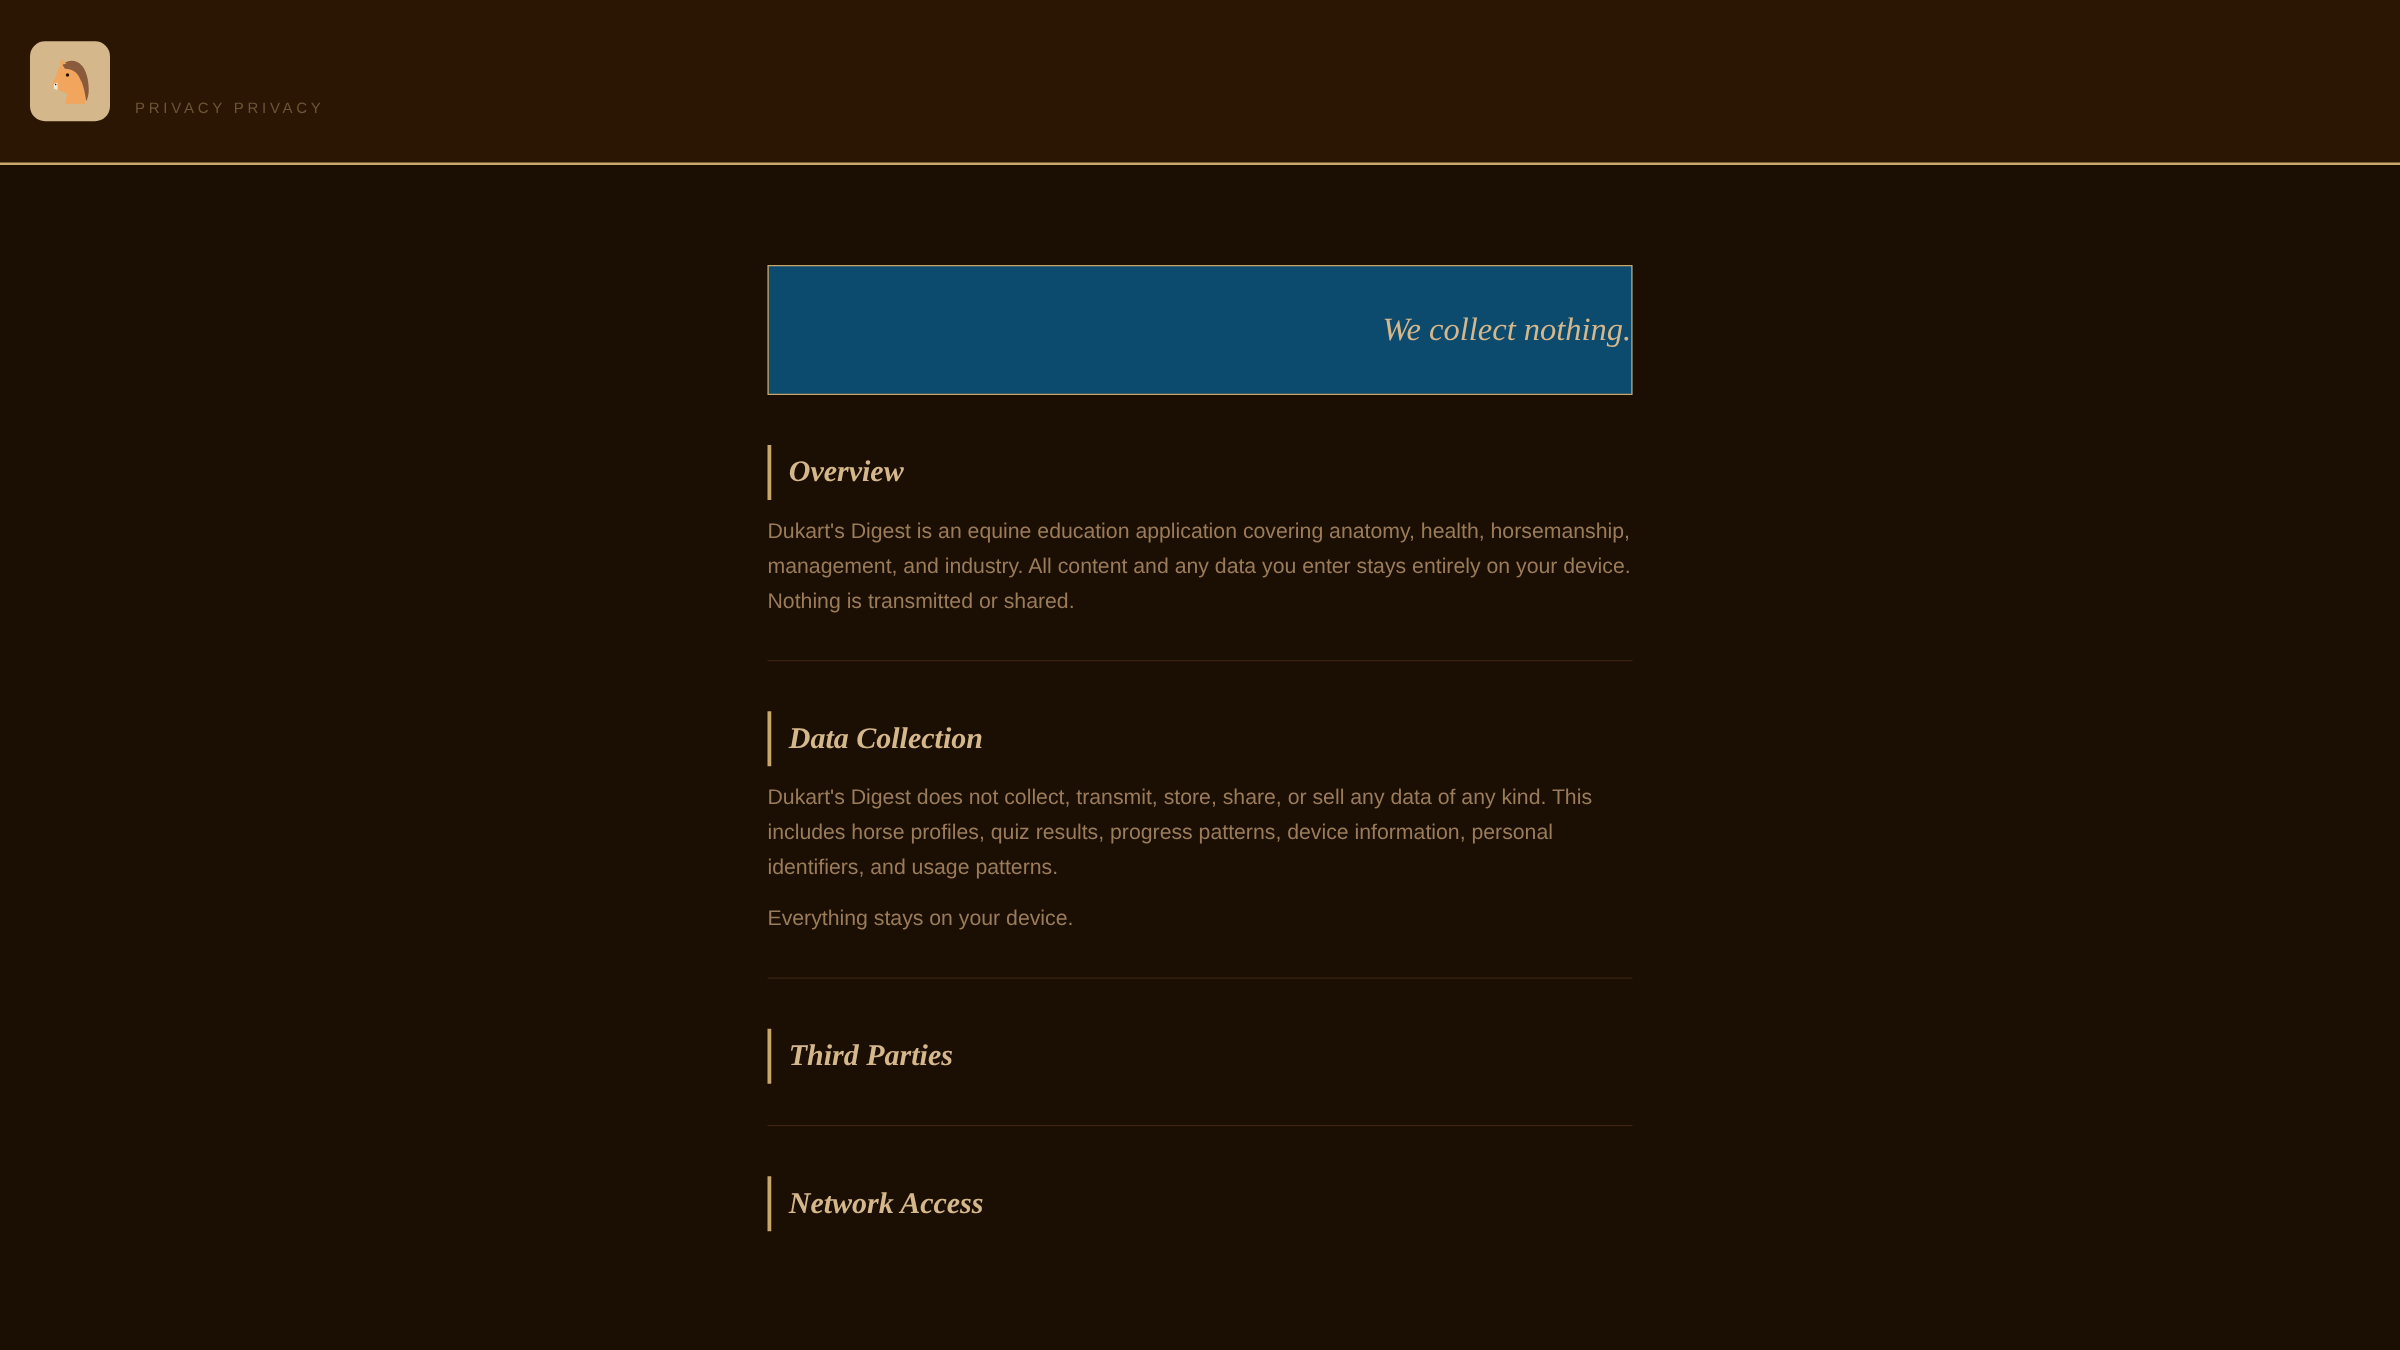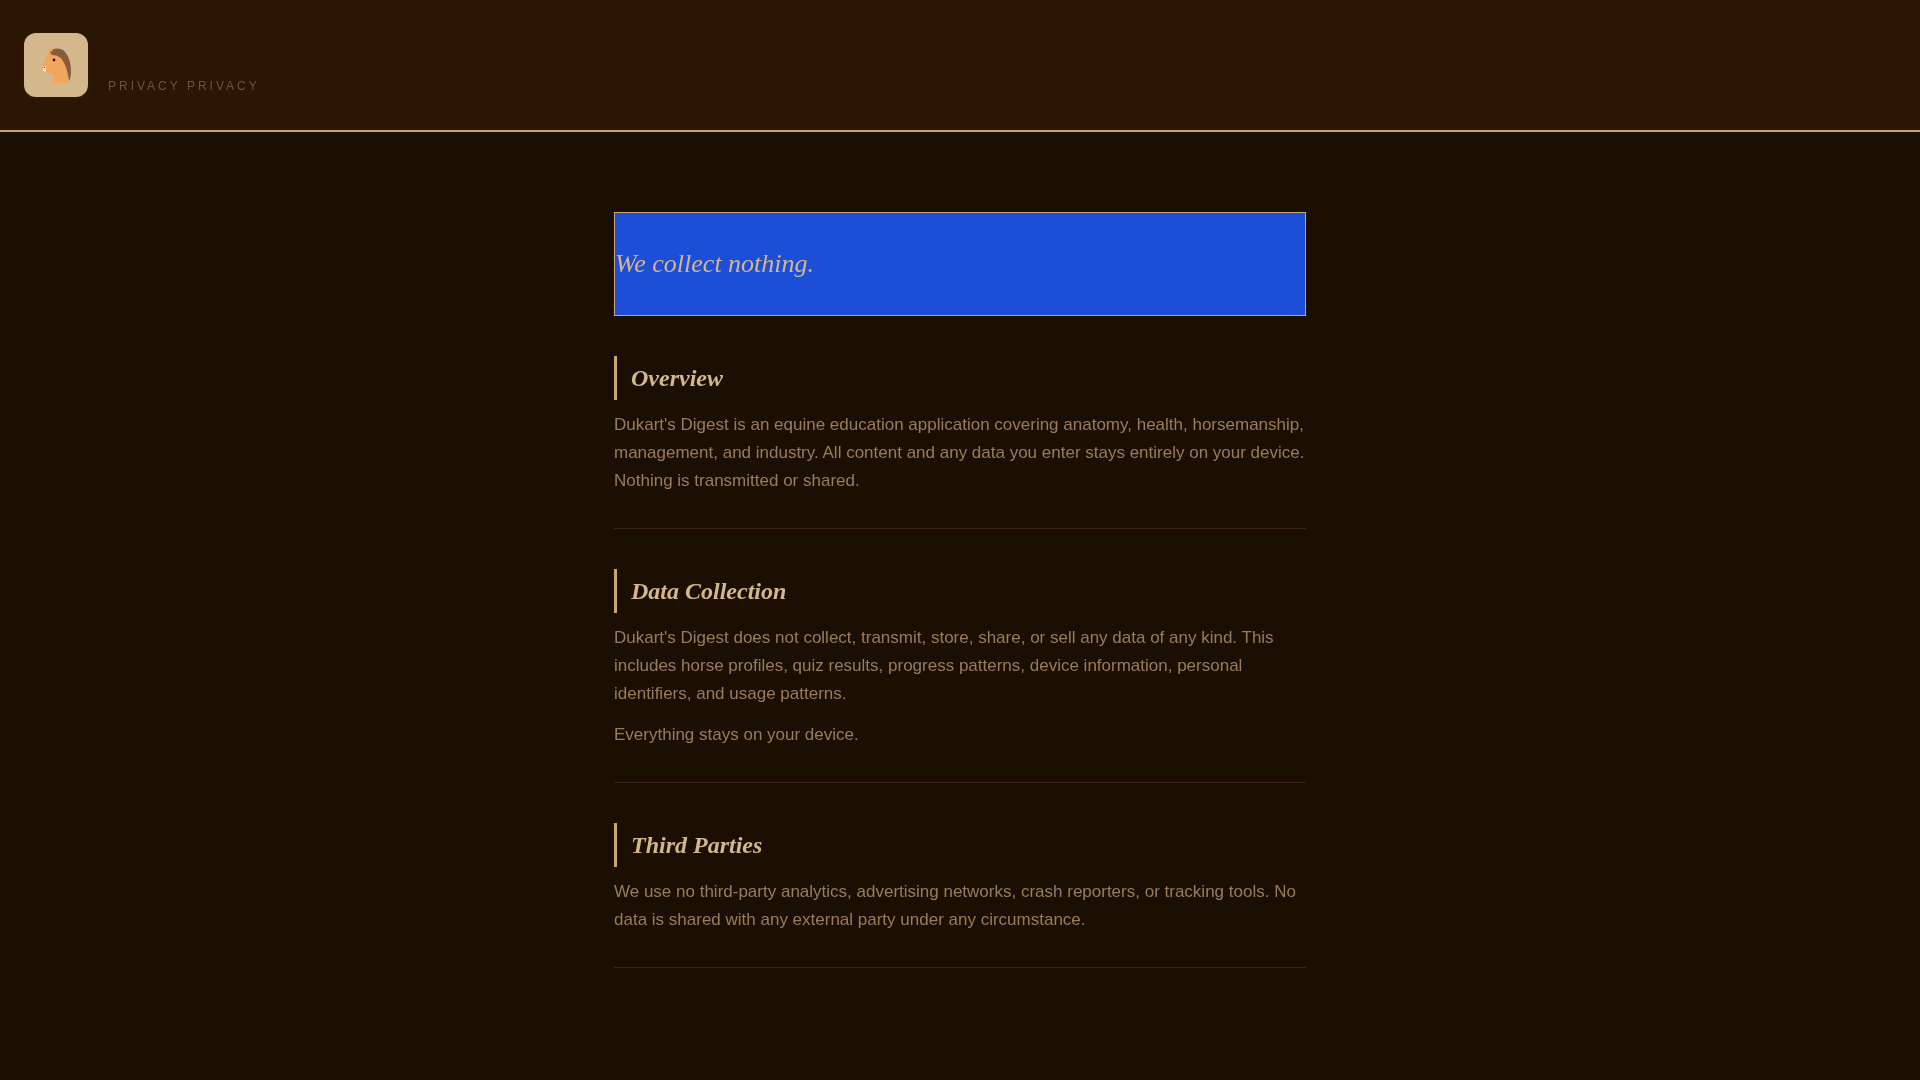--- a/index.html
+++ b/index.html
@@ -28,22 +28,22 @@
     .subtitle {
       position: absolute; left: 108px; top: 79px;
       font-family: "Liberation Sans", sans-serif;
       font-size: 12px; letter-spacing: 3px; color: #6e5436;
     }
     .main {
       position: absolute; left: 614px; top: 212px; width: 692px;
     }
     .hero {
       width: 692px; height: 104px;
-      background: #1d4ed8; border: 1px solid #c9a66b;
-      display: flex; align-items: center; justify-content: flex-start;
+      background: #0c4a6e; border: 1px solid #c9a66b;
+      display: flex; align-items: center; justify-content: flex-end;
     }
     .hero span {
       font-family: "Liberation Serif", serif; font-style: italic;
       font-size: 26px; color: #d4b78a;
     }
     .section { padding-top: 40px; }
     .section h2 {
       border-left: 3px solid #c9a66b;
       padding-left: 14px;
       font-family: "Liberation Serif", serif; font-style: italic; font-weight: bold;
@@ -89,17 +89,19 @@
 
   <section class="section">
     <h2>Data Collection</h2>
     <p>Dukart's Digest does not collect, transmit, store, share, or sell any data of any kind. This includes horse profiles, quiz results, progress patterns, device information, personal identifiers, and usage patterns.</p>
     <p>Everything stays on your device.</p>
     <div class="divider"></div>
   </section>
 
   <section class="section">
     <h2>Third Parties</h2>
-    <p>We use no third-party analytics, advertising networks, crash reporters, or tracking tools. No data is shared with any external party under any circumstance.</p>
     <div class="divider"></div>
   </section>
 
+  <section class="section">
+    <h2>Network Access</h2>
+  </section>
 </main>
 
 </body></html>

